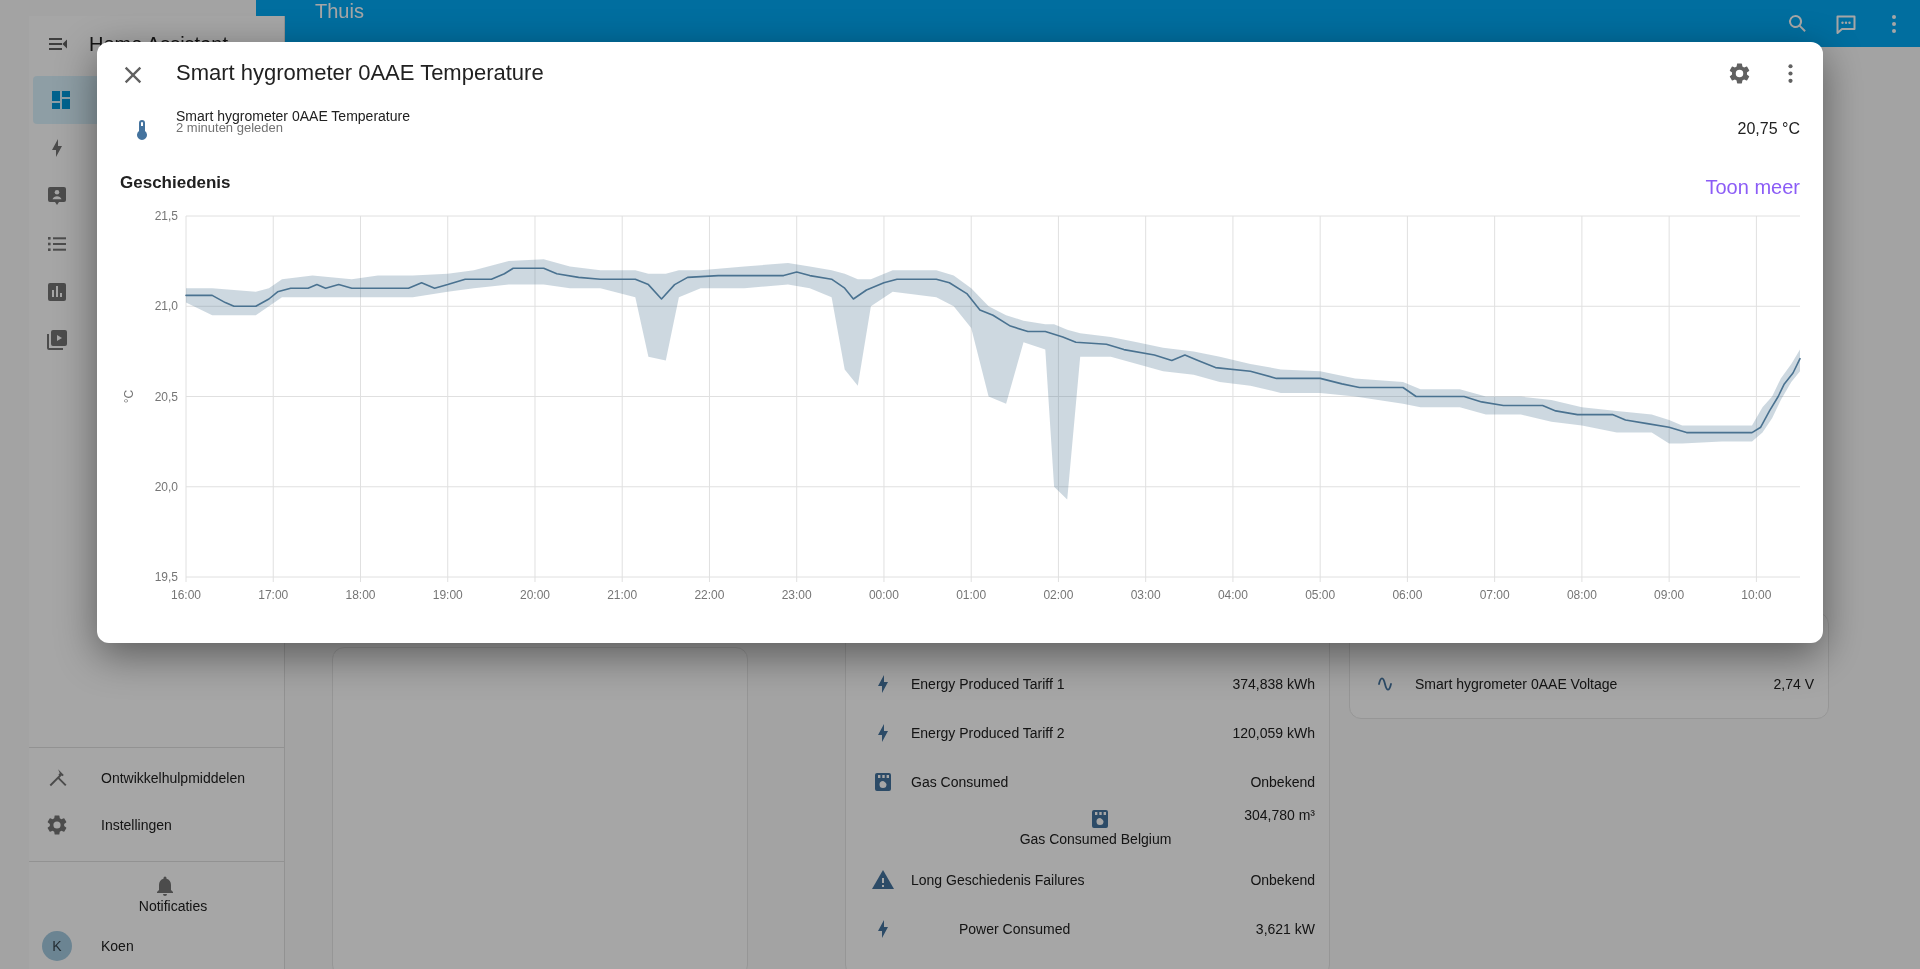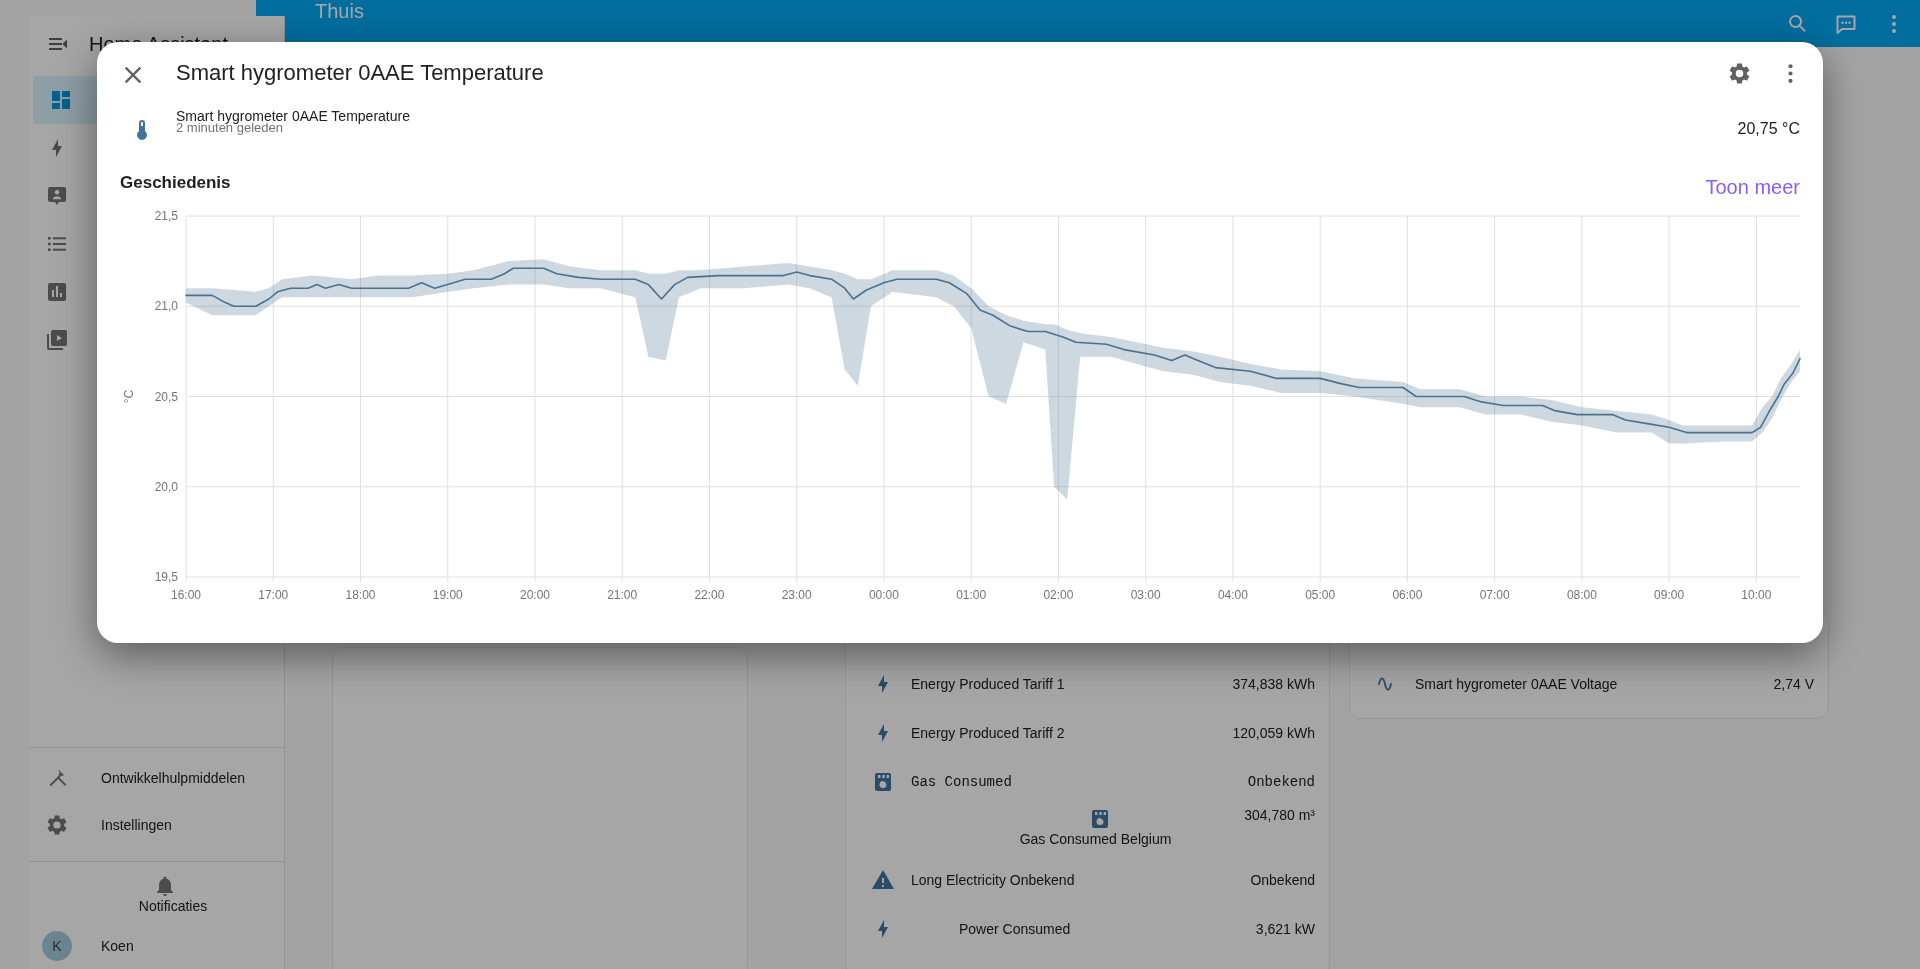--- a/index.html
+++ b/index.html
@@ -24,21 +24,21 @@
   .tb-icon { width:24px; height:24px; color:#fff; cursor:pointer; }
   
   .card { position:absolute; background:#fff; border:1px solid #e6e6e6; border-radius:12px; }
   .brow { position:absolute; left:0; width:100%; height:48px; display:flex; align-items:center; }
   .brow .bicon { width:24px; height:24px; margin-left:25px; color:#44739e; flex:none; }
   .brow .blabel { margin-left:16px; font-size:14px; color:#212121; white-space:nowrap; }
   .brow .bvalue { position:absolute; right:14px; font-size:14px; color:#212121; white-space:nowrap; }
   
   #scrim { position:fixed; inset:0; background:rgba(0,0,0,0.35); z-index:5; }
   
-  #dialog { position:fixed; left:97px; top:42px; width:1726px; height:601px; background:#fff; border-radius:21px; box-shadow:0 12px 40px rgba(0,0,0,0.45); z-index:10; }
+  #dialog { position:fixed; left:97px; top:42px; width:1726px; height:601px; background:#fff; border-radius:12px; box-shadow:0 12px 40px rgba(0,0,0,0.45); z-index:10; }
   #dlg-close { position:absolute; left:22px; top:19px; width:28px; height:28px; color:#616161; cursor:pointer; }
   #dlg-title { position:absolute; left:79px; top:18px; font-size:22px; color:#212121; }
   #dlg-gear { position:absolute; left:1630px; top:19px; width:25px; height:25px; color:#616161; cursor:pointer; }
   #dlg-more { position:absolute; left:1681px; top:19px; width:25px; height:25px; color:#616161; cursor:pointer; }
   #ent-icon { position:absolute; left:33px; top:76px; width:24px; height:24px; color:#44739e; }
   #ent-name { position:absolute; left:79px; top:66px; font-size:14px; color:#212121; }
   #ent-sub  { position:absolute; left:79px; top:78px; font-size:13px; color:#727272; }
   #ent-state{ position:absolute; right:23px; top:78px; font-size:16px; color:#212121; }
   #hist-head{ position:absolute; left:23px; top:131px; font-size:17px; font-weight:bold; color:#212121; }
   #hist-link{ position:absolute; right:23px; top:134px; font-size:20px; color:#8b5cf6; cursor:pointer; }
@@ -164,40 +164,40 @@
           <span class="blabel">Energy Produced Tariff 1</span>
           <span class="bvalue">374,838 kWh</span>
         </div>
         <div class="brow" style="top: 73px;">
           <div class="bicon"><svg viewBox="0 0 24 24" width="100%" height="100%">
               <path fill="currentColor" d="M11 21v-7H7L13 3v7h4z"></path>
             </svg></div>
           <span class="blabel">Energy Produced Tariff 2</span>
           <span class="bvalue">120,059 kWh</span>
         </div>
-        <div class="brow" style="top: 122px; font-family: Liberation Mono, monospace;">
+        <div class="brow" style="top: 122px;">
           <div class="bicon"><svg viewBox="0 0 24 24" width="100%" height="100%">
               <path fill="currentColor" d="M6 3h12a2 2 0 0 1 2 2v14a2 2 0 0 1-2 2H6a2 2 0 0 1-2-2V5a2 2 0 0 1 2-2m1 2v3h2.4V5zm4.3 0v3h2.4V5zm4.3 0v3H18V5zM12 11a3.5 3.5 0 0 0-3.5 3.5 3.5 3.5 0 0 0 7 0C15.5 12.6 12 11 12 11z" fill-rule="evenodd"></path>
             </svg></div>
           <span class="blabel">Gas Consumed</span>
           <span class="bvalue">Onbekend</span>
         </div>
         <div class="brow" style="top: 171px; flex-direction: column;">
           <div class="bicon"><svg viewBox="0 0 24 24" width="100%" height="100%">
               <path fill="currentColor" d="M6 3h12a2 2 0 0 1 2 2v14a2 2 0 0 1-2 2H6a2 2 0 0 1-2-2V5a2 2 0 0 1 2-2m1 2v3h2.4V5zm4.3 0v3h2.4V5zm4.3 0v3H18V5zM12 11a3.5 3.5 0 0 0-3.5 3.5 3.5 3.5 0 0 0 7 0C15.5 12.6 12 11 12 11z" fill-rule="evenodd"></path>
             </svg></div>
           <span class="blabel">Gas Consumed Belgium</span>
           <span class="bvalue">304,780 m³</span>
         </div>
         <div class="brow" style="top: 220px;">
           <div class="bicon"><svg viewBox="0 0 24 24" width="100%" height="100%">
               <path fill="currentColor" d="M12 2 1 21h22z"></path>
               <path fill="#fff" d="M11 10h2v5h-2zm0 7h2v2h-2z"></path>
             </svg></div>
-          <span class="blabel">Long Electricity Onbekend</span>
+          <span class="blabel">Long Geschiedenis Failures</span>
           <span class="bvalue">Onbekend</span>
         </div>
         <div class="brow" style="top: 269px; gap: 48px;">
           <div class="bicon"><svg viewBox="0 0 24 24" width="100%" height="100%">
               <path fill="currentColor" d="M11 21v-7H7L13 3v7h4z"></path>
             </svg></div>
           <span class="blabel">Power Consumed</span>
           <span class="bvalue">3,621 kW</span>
         </div>
         <div class="brow" style="top: 318px;">

